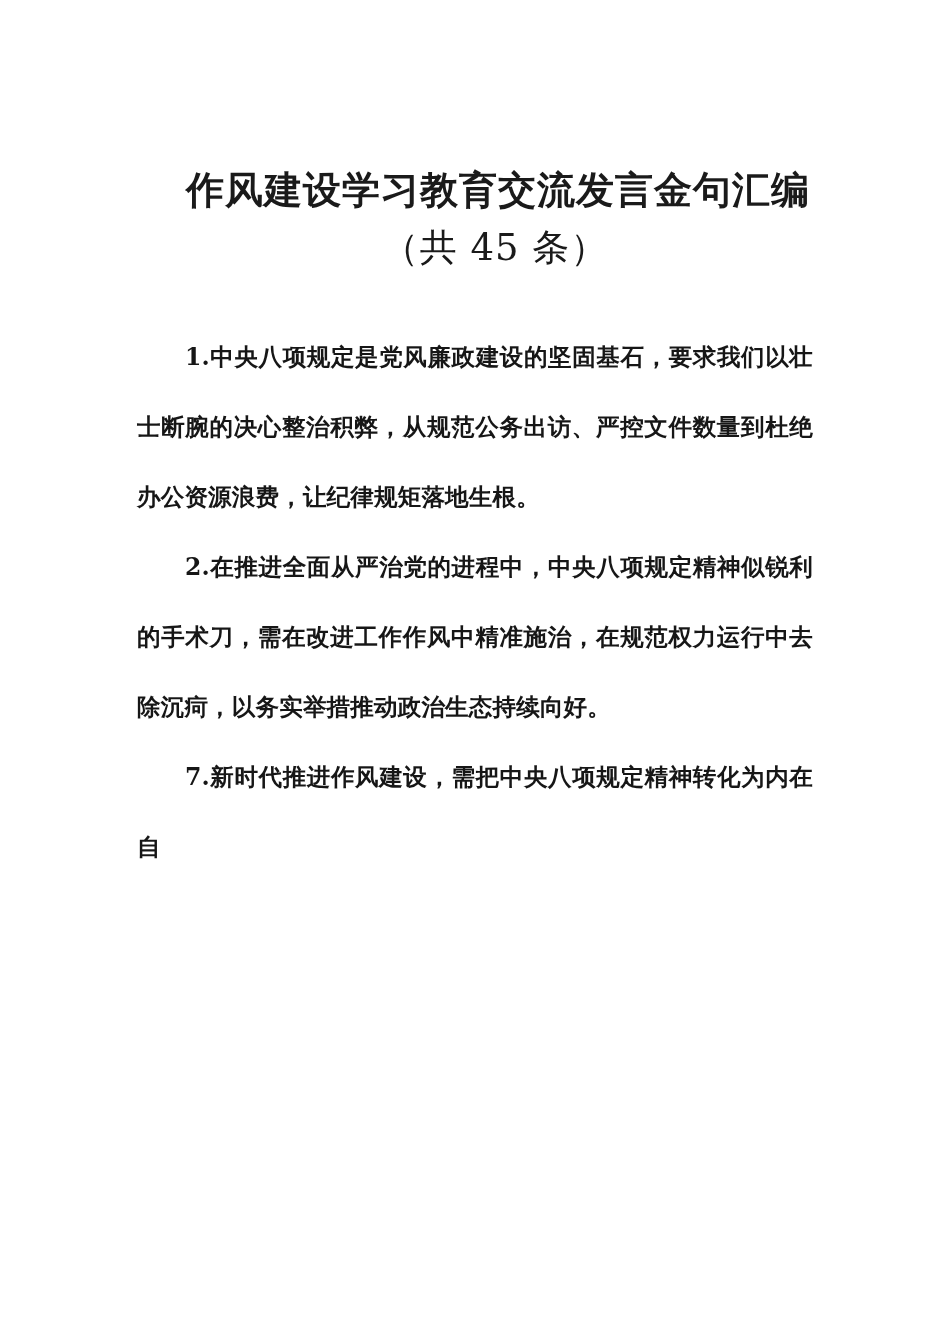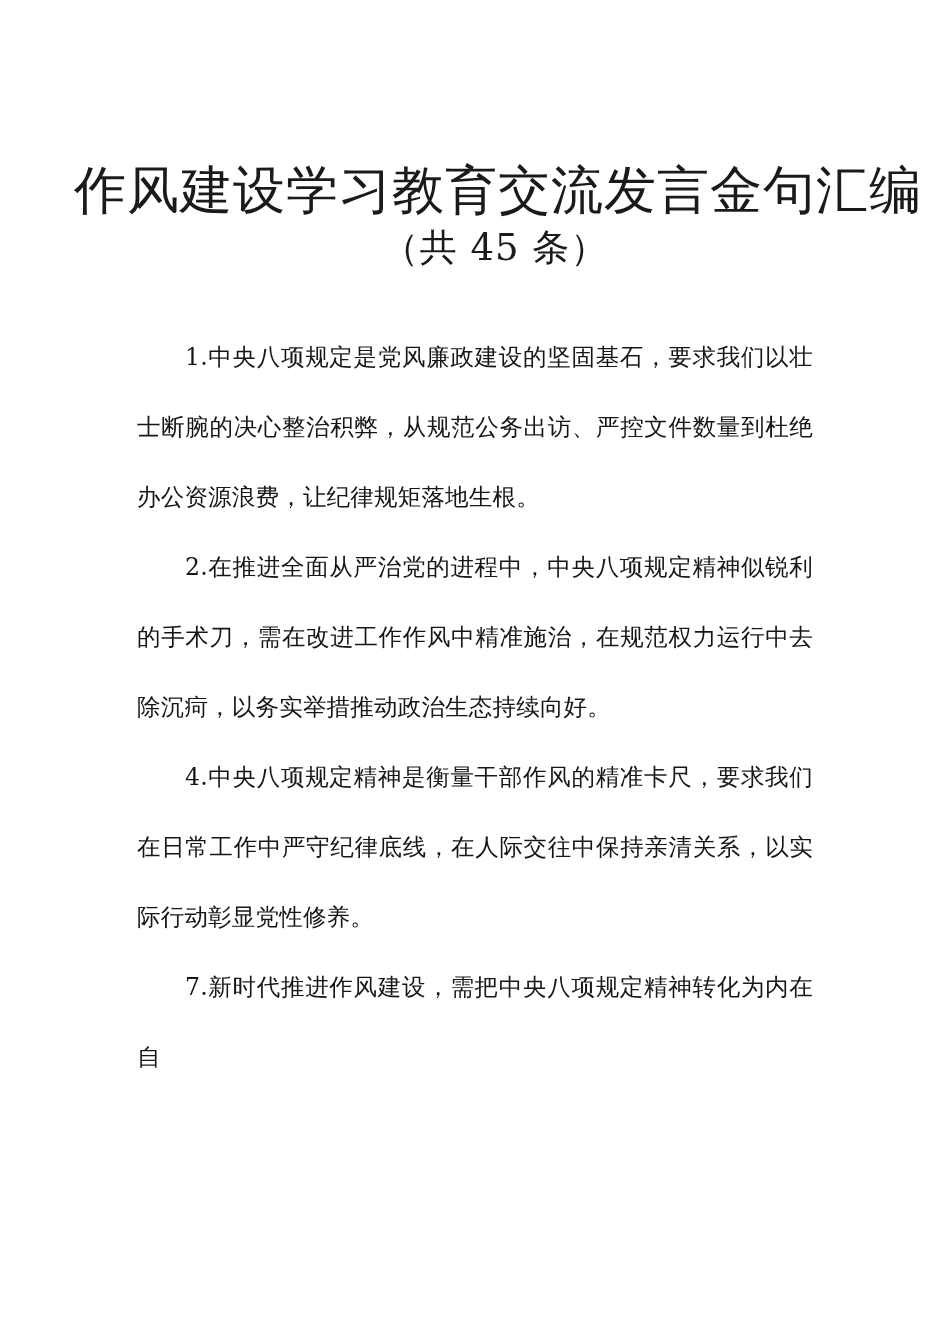--- a/index.html
+++ b/index.html
@@ -29,24 +29,24 @@
   .title-block {
     position: absolute;
     left: 0;
     top: 160px;
     width: 950px;
     text-align: center;
   }
 
   .doc-title {
     font-family: "DejaVu Serif", "Liberation Serif", serif;
-    font-size: 52px;
+    font-size: 38px;
     line-height: 60px;
     letter-spacing: 1px;
-    font-weight: 400;
+    font-weight: 700;
     color: #1a1a1a;
     margin: 0;
     white-space: nowrap;
     padding-left: 46px;
   }
 
   .doc-subtitle {
     font-family: "DejaVu Serif", "Liberation Serif", serif;
     font-size: 37px;
     line-height: 56px;
@@ -70,20 +70,21 @@
     font-family: "DejaVu Serif", "Liberation Serif", serif;
     font-size: 23.5px;
     line-height: 70px;
     letter-spacing: 0.2px;
     color: #161616;
     margin: 0;
     text-indent: 48px;
     text-align: justify;
     text-justify: inter-character;
     word-break: break-all;
+    font-weight: bold;
   }
 
   .para + .para {
     margin-top: 0;
   }
 
   
   .para-clipped {
     overflow: hidden;
   }
@@ -94,17 +95,16 @@
 <div class="page">
 
   <div class="title-block">
     <h1 class="doc-title">作风建设学习教育交流发言金句汇编</h1>
     <h2 class="doc-subtitle">（共 45 条）</h2>
   </div>
 
   <div class="body-block">
     <p class="para">1.中央八项规定是党风廉政建设的坚固基石，要求我们以壮士断腕的决心整治积弊，从规范公务出访、严控文件数量到杜绝办公资源浪费，让纪律规矩落地生根。</p>
     <p class="para">2.在推进全面从严治党的进程中，中央八项规定精神似锐利的手术刀，需在改进工作作风中精准施治，在规范权力运行中去除沉疴，以务实举措推动政治生态持续向好。</p>
-    <p class="para">4.中央八项规定精神是衡量干部作风的精准卡尺，要求我们在日常工作中严守纪律底线，在人际交往中保持亲清关系，以实际行动彰显党性修养。</p>
     <p class="para para-clipped">7.新时代推进作风建设，需把中央八项规定精神转化为内在自</p>
   </div>
 
 </div>
 
 </body></html>

